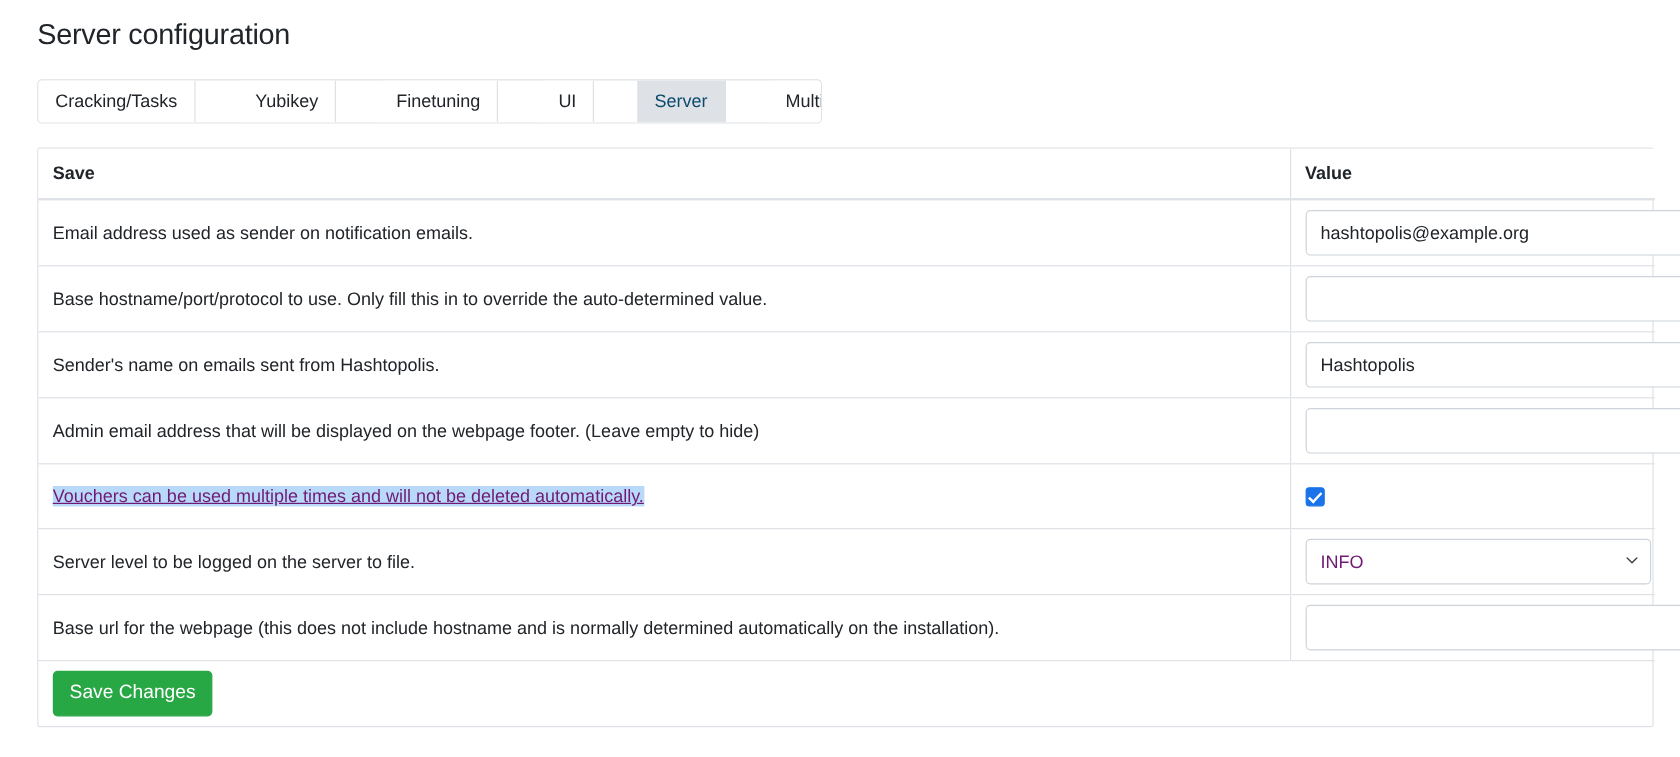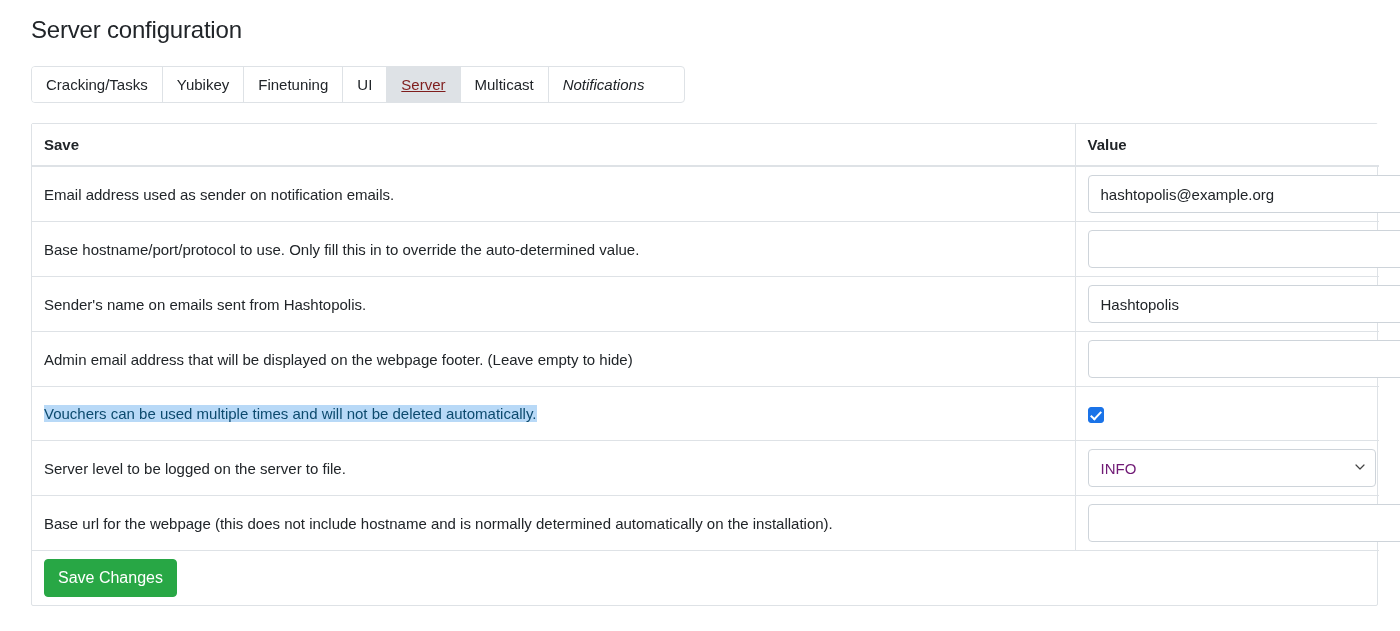--- a/index.html
+++ b/index.html
@@ -30,37 +30,37 @@
   }
   
   .tabs {
     display: flex;
     margin: 16px 0 0 31px;
     width: 654px;
     border: 1px solid #dee2e6;
     border-radius: 4px;
     overflow: hidden;
     background: #fff;
+    gap: 36px;
   }
   .tab {
     font-size: 15px;
     line-height: 19px;
     padding: 8px 14px;
     color: #212529;
     background: #fff;
     border-right: 1px solid #dee2e6;
     white-space: nowrap;
     cursor: pointer;
     text-align: center;
   }
   .tab:last-child { border-right: none; font-style: italic; }
   .tab.active {
     background: #dee2e6;
-    color: #7f1d1d;
-    text-decoration: underline;
+    color: #0c4a6e;
   }
   
   .table-wrap {
     margin: 20px 0 0 31px;
     width: 1347px;
     border: 1px solid #dee2e6;
     border-radius: 2px;
     background: #fff;
   }
   table.cfg {
@@ -89,21 +89,22 @@
     padding: 8px 12px;
     border-top: 1px solid #dee2e6;
     border-right: 1px solid #dee2e6;
     vertical-align: middle;
     height: 54px;
   }
   table.cfg td:last-child { border-right: none; }
   .item-text { display: inline; text-align: right; }
   .item-text.selected {
     background: #b8d9f7;
-    color: #0c4a6e;
+    color: #701a75;
+    text-decoration: underline;
   }
   
   .txt {
     width: 324px;
     height: 38px;
     padding: 6px 12px;
     font-size: 15px;
     font-family: "Liberation Sans", sans-serif;
     color: #212529;
     background: #fff;

